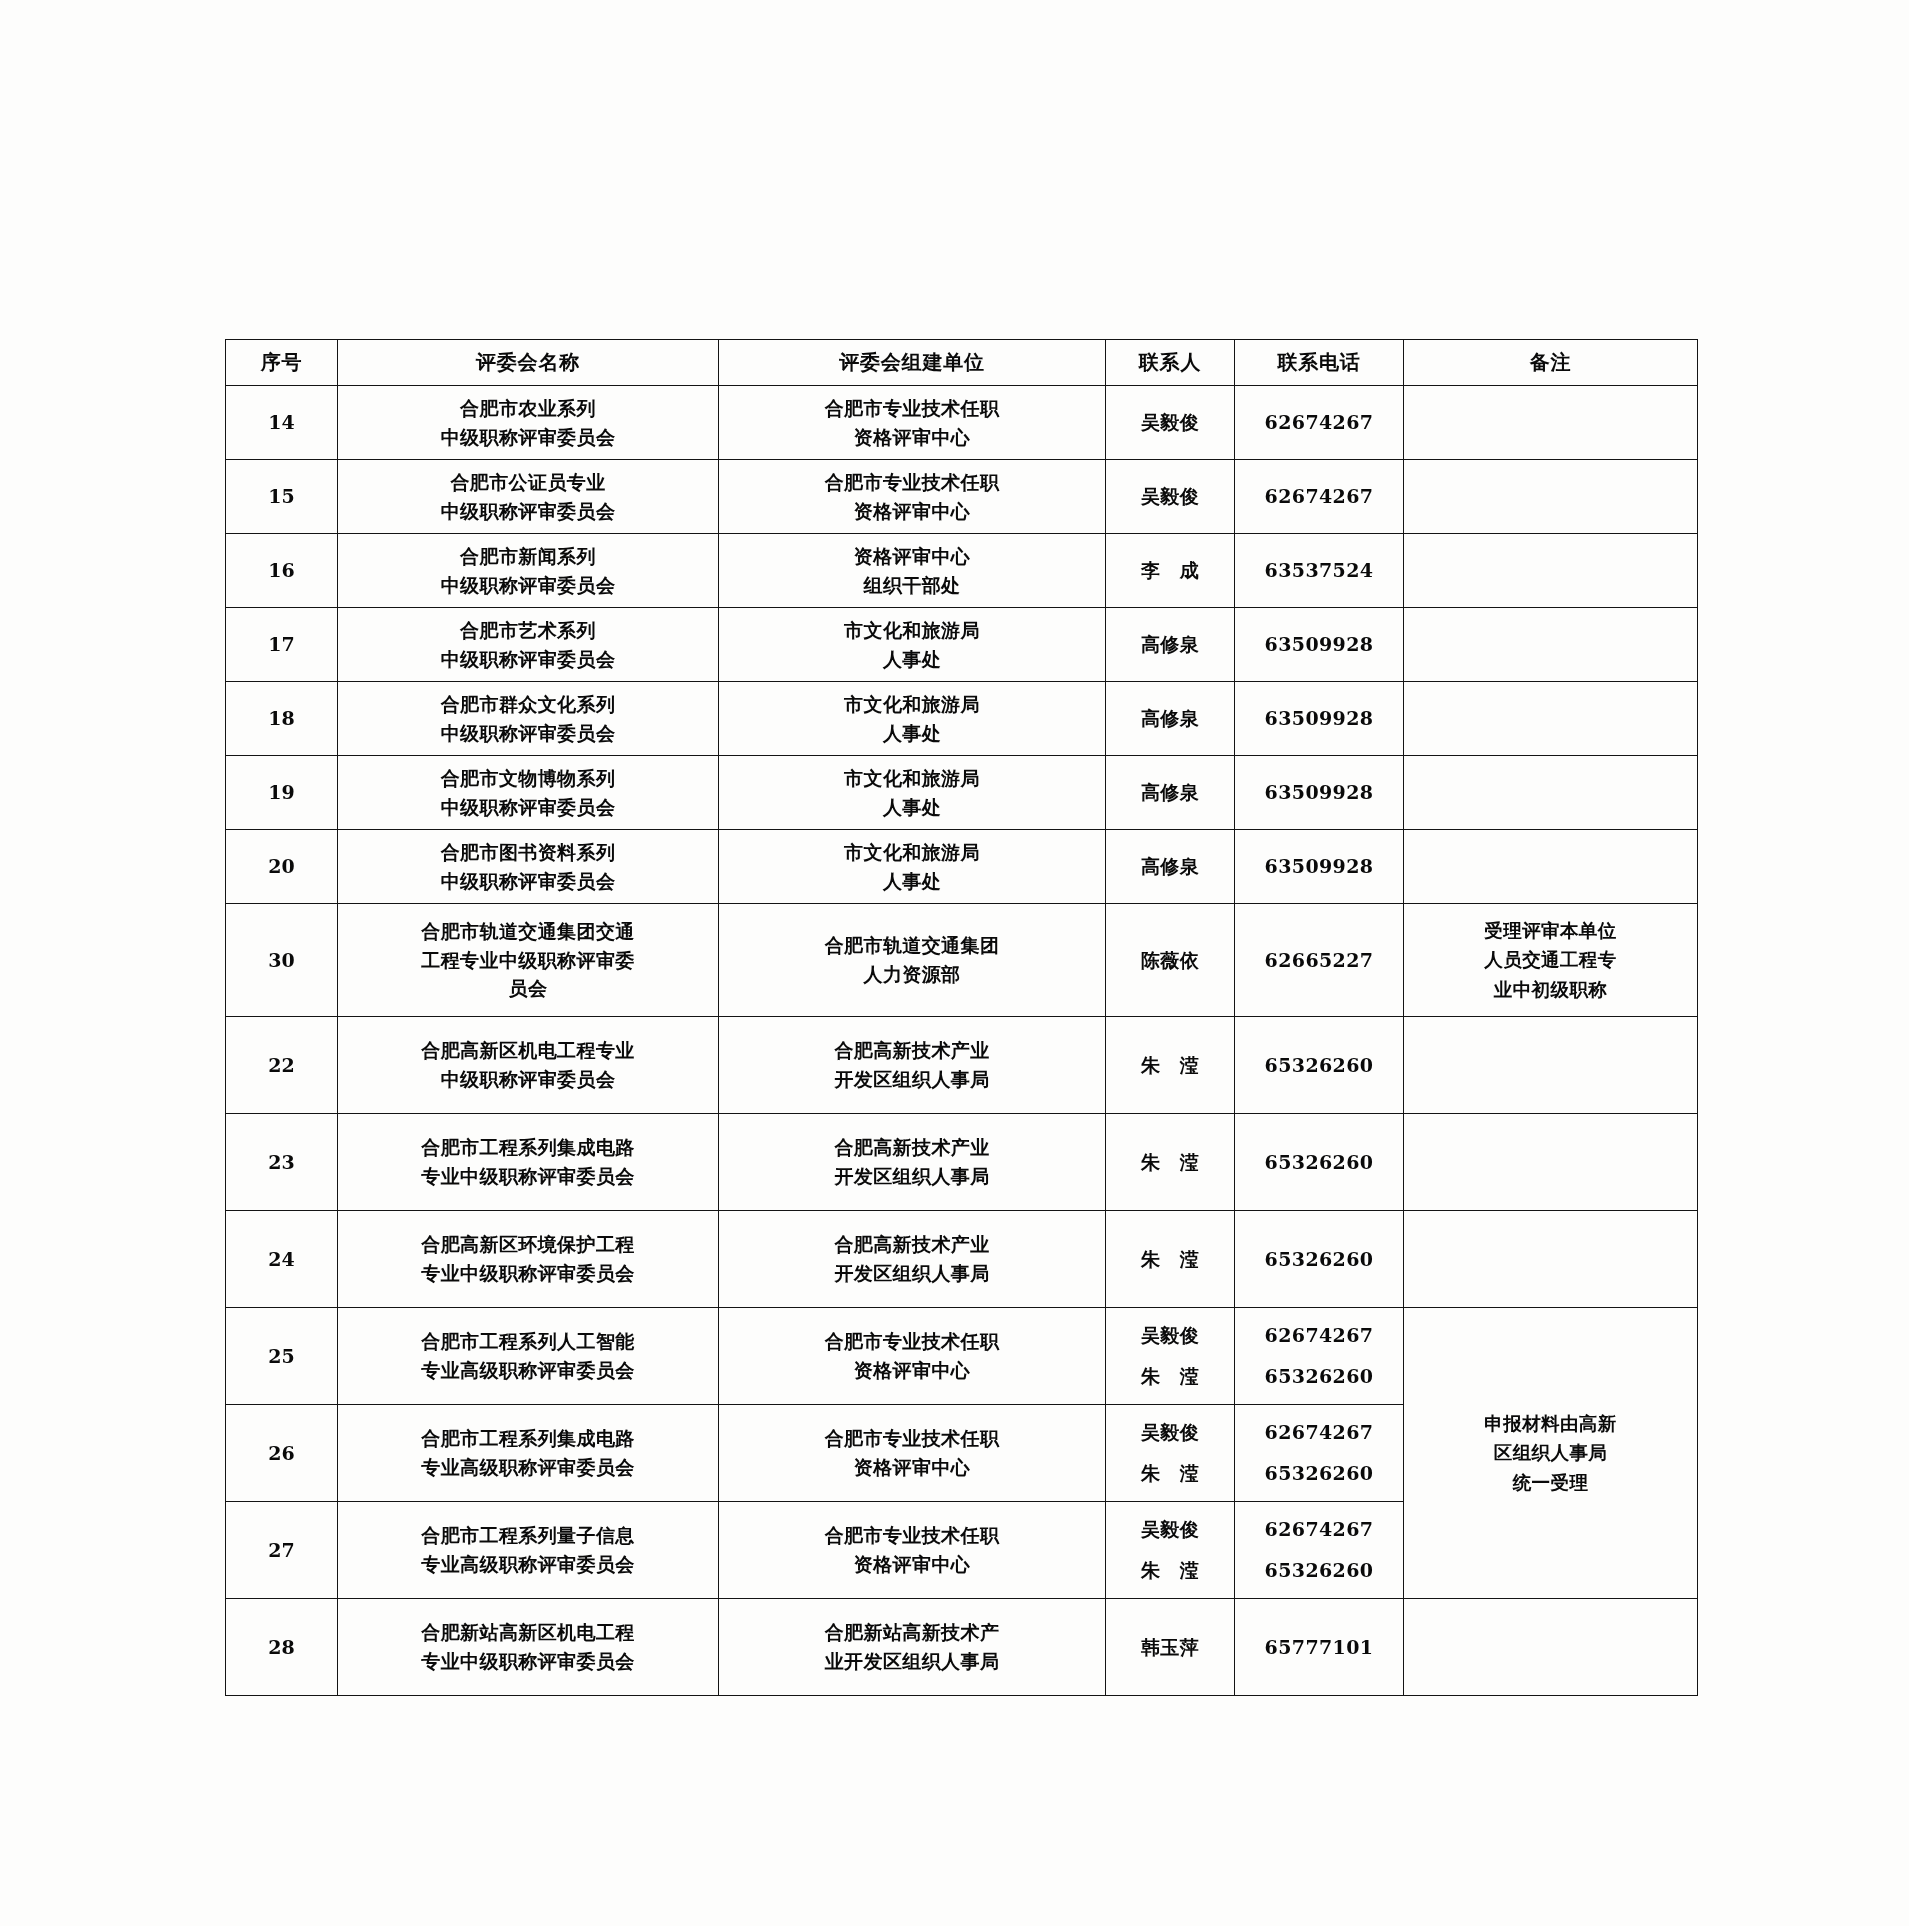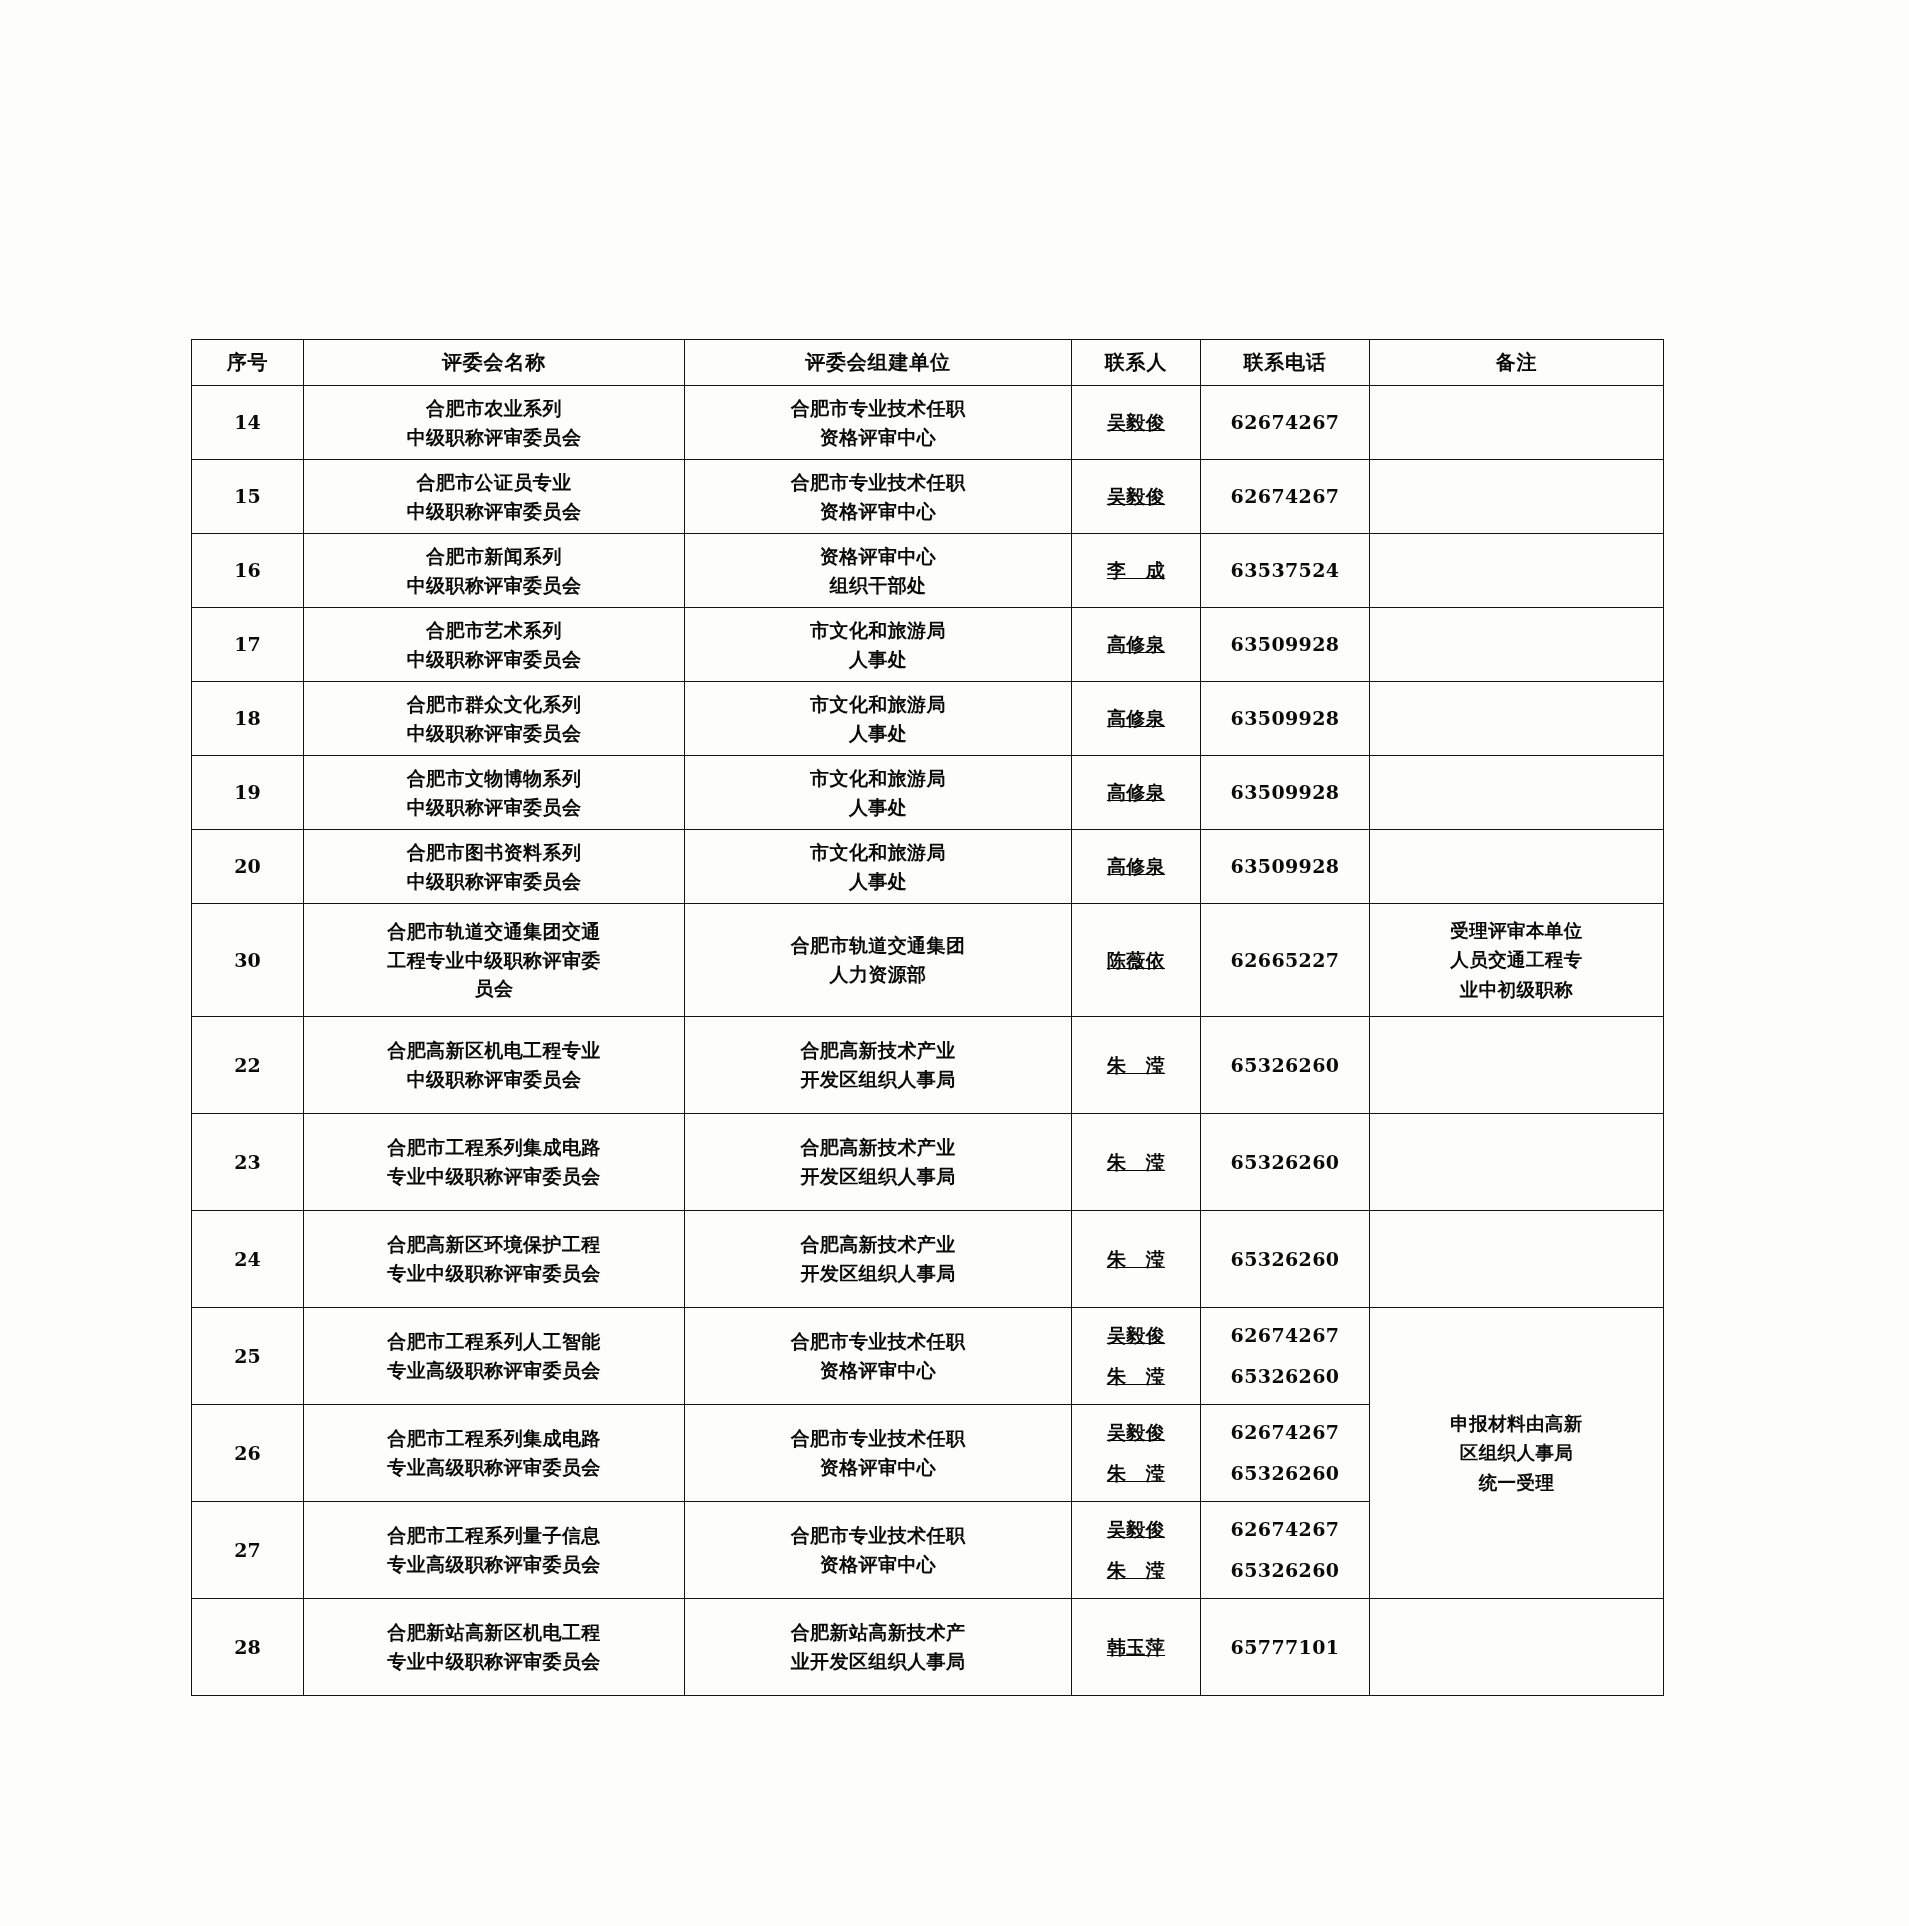--- a/index.html
+++ b/index.html
@@ -25,20 +25,21 @@
   .table-wrap {
     position: absolute;
     left: 191px;
     top: 339px;
     width: 1472px;
   }
   table.doc-table {
     border-collapse: collapse;
     width: 1472px;
     table-layout: fixed;
+    margin-left: 34px;
   }
   table.doc-table td,
   table.doc-table th {
     border: 1.2px solid #141414;
     padding: 0;
     text-align: center;
     vertical-align: middle;
     color: #0a0a0a;
     font-weight: bold;
     font-family: "DejaVu Serif", "Liberation Serif", serif;
@@ -68,21 +69,20 @@
     font-size: 19px;
     font-family: "DejaVu Serif", "Liberation Serif", serif;
     letter-spacing: 0;
   }
   td.phone {
     font-size: 19px;
     letter-spacing: 0.4px;
   }
   td.person {
     font-size: 19px;
-    text-decoration: underline;
   }
   td.cellname, td.cellunit {
     padding: 7px 5.4px;
   }
   td.remark {
     font-size: 18.5px;
     line-height: 1.58;
     padding: 3.9px 7px;
   }
   .line { display: block; }

